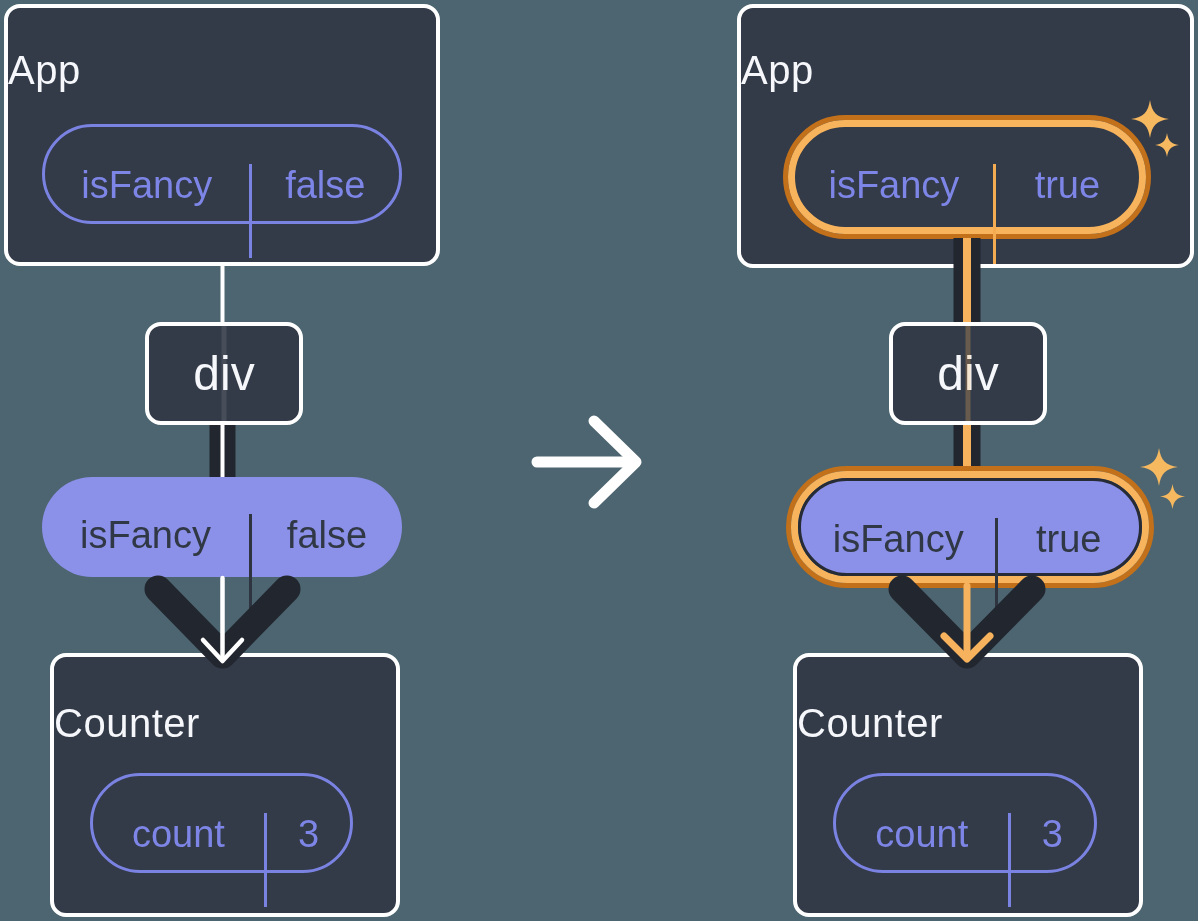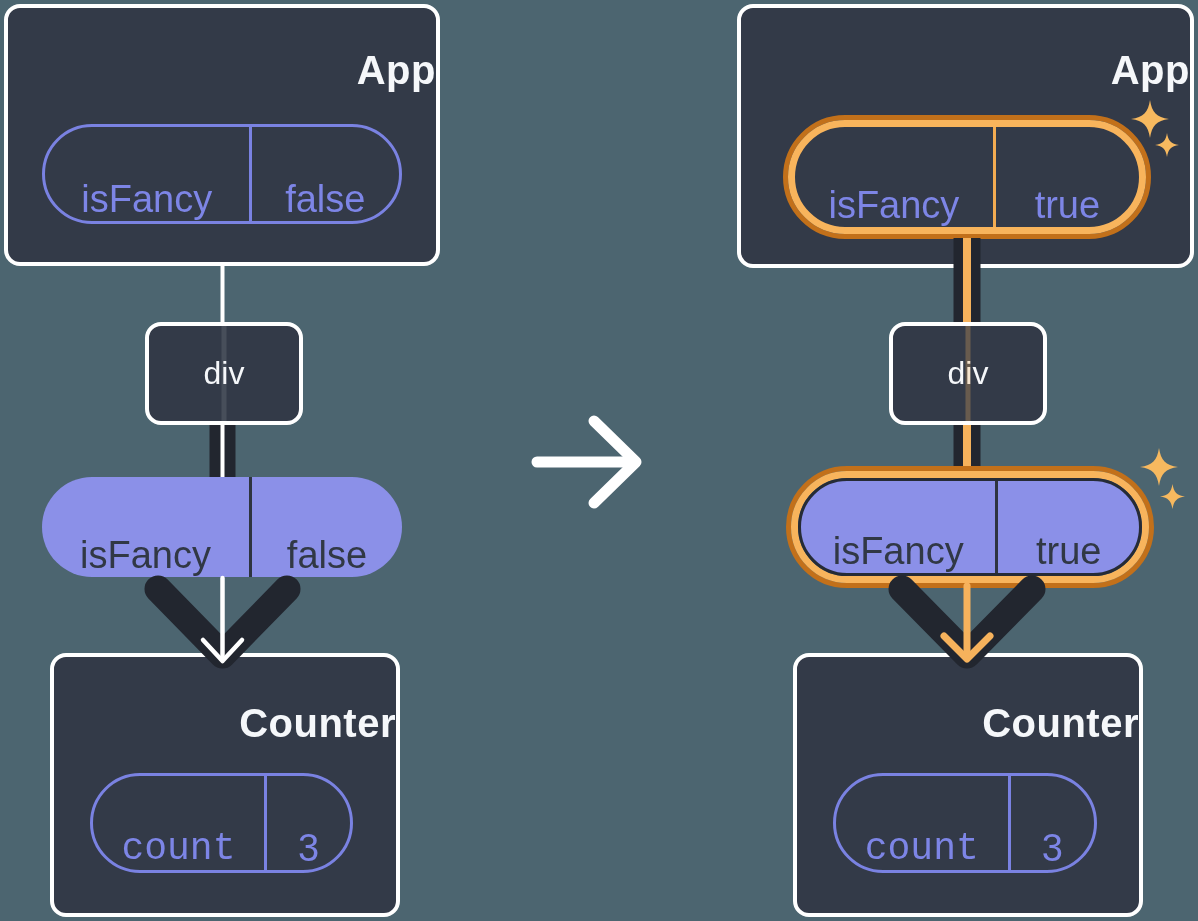--- a/index.html
+++ b/index.html
@@ -14,69 +14,69 @@
   .layer{position:absolute;left:0;top:0;width:1198px;height:921px;pointer-events:none;}
   .z1{z-index:1}.z2{z-index:2}.z3{z-index:3}.z4{z-index:4}.z6{z-index:6}
 
   .card{
     position:absolute;
     background:#333A48;
     border:4px solid #FFFFFF;
     border-radius:16px;
   }
   .card-title{
-    text-align:right;
+    text-align:left;
     color:#F5F7FA;
     font-size:40px;
-    font-weight:700;
+    font-weight:400;
     letter-spacing:.5px;
   }
   .div-card{
     position:absolute;
     background:#333A48;
     border:4px solid #FFFFFF;
     border-radius:16px;
     display:flex;align-items:center;justify-content:center;
-    color:#F5F7FA;font-size:32px;font-weight:500;
+    color:#F5F7FA;font-size:48px;font-weight:500;
   }
   .ghost-line{
     position:absolute;left:50%;top:0;bottom:0;width:5px;
     transform:translateX(-50%);
   }
   .ghost-white{background:rgba(255,255,255,0.10);}
   .ghost-orange{background:rgba(246,178,92,0.28);}
 
   
   .pill{
     position:absolute;
     border-radius:999px;
   }
   .pill-content{
-    display:flex;align-items:flex-end;height:100%;width:100%;
-    border-radius:999px;overflow:hidden;
+    display:flex;align-items:flex-start;height:100%;width:100%;
+    border-radius:999px;overflow:hidden;margin-top:37px;
   }
   .cell{display:flex;align-items:center;justify-content:center;font-size:38px;}
   .cell-key{width:57.5%;}
   .cell-val{flex:1;}
   .pill-divider{width:3px;align-self:stretch;}
 
   .pill-outline{
     border:3px solid #7A82E2;
     color:#7D85E6;
     background:transparent;
   }
   .pill-outline .pill-divider{background:#7A82E2;}
 
   .pill-filled{
     background:#8B90E8;
     color:#313845;
   }
   .pill-filled .pill-divider{background:#2E3440;}
 
-  .counter-pill .cell-key{width:66.5%;font-family:Liberation Mono, monospace;}
+  .counter-pill .cell-key{width:66.5%;}
 
   
   .hl-outer{
     position:absolute;
     border:5px solid #C2701A;
     border-radius:999px;
   }
   .hl-mid{
     border:7px solid #F8B45C;
     border-radius:999px;

